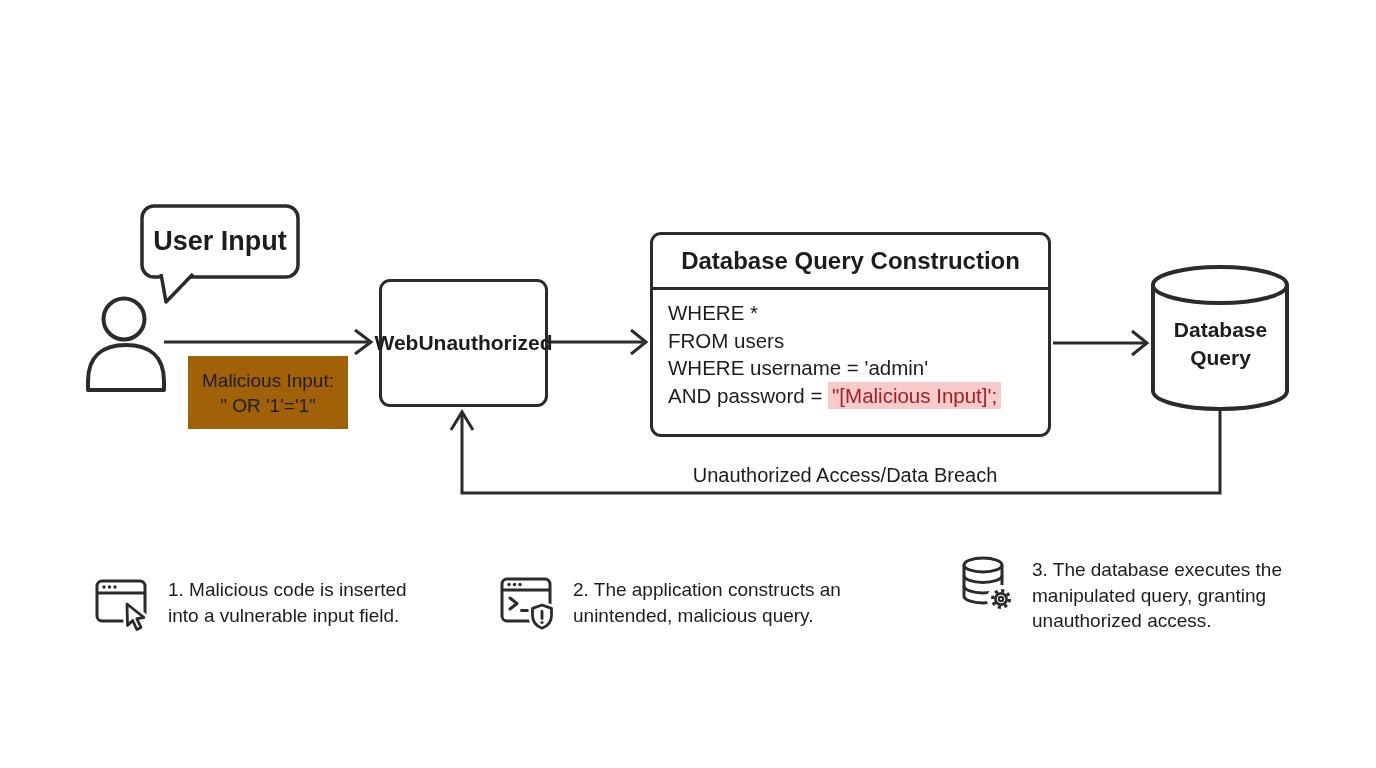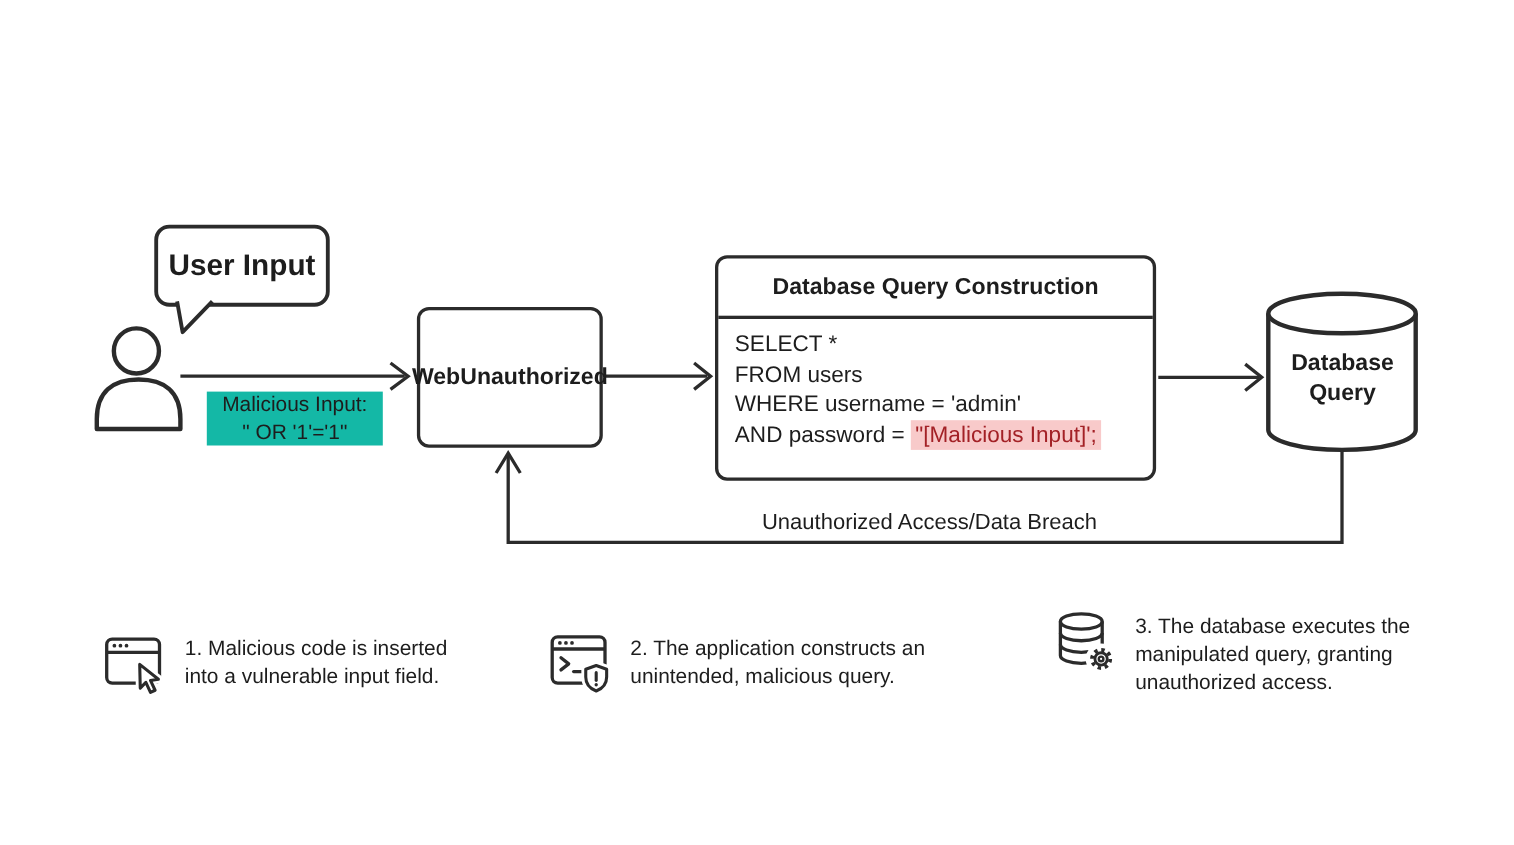--- a/index.html
+++ b/index.html
@@ -8,39 +8,39 @@
     font-family:"Liberation Sans", sans-serif;color:#1d1d1d;overflow:hidden;
   }
   .abs{position:absolute;}
   svg.canvas{position:absolute;left:0;top:0;pointer-events:none;}
   .bubble-label{
     left:142px;top:206px;width:156px;height:71px;
     display:flex;align-items:center;justify-content:center;
     font-weight:bold;font-size:27px;
   }
   .mal-box{
-    left:188px;top:356px;width:160px;height:49px;
-    background:#14b8a6;display:flex;flex-direction:column;
+    left:188px;top:356px;width:160px;height:73px;
+    background:#a16207;display:flex;flex-direction:column;
     align-items:center;justify-content:center;
     font-size:19px;line-height:25px;text-align:center;
   }
   .webapp-box{
     left:379px;top:279px;width:169px;height:128px;
     border:3px solid #2b2b2b;border-radius:11px;background:#fff;
     display:flex;flex-direction:row;align-items:center;justify-content:center;
     font-weight:bold;font-size:21px;line-height:28px;text-align:center;box-sizing:border-box;
   }
   .query-box{
     left:650px;top:232px;width:401px;height:205px;
     border:3px solid #2b2b2b;border-radius:11px;background:#fff;box-sizing:border-box;
   }
   .query-header{
     height:52px;border-bottom:3px solid #2b2b2b;
     display:flex;align-items:center;justify-content:center;
-    font-weight:bold;font-size:21px;text-align:right;
+    font-weight:bold;font-size:24px;text-align:right;
   }
   .query-body{
     padding:9px 0 0 15px;font-size:20.5px;line-height:27.5px;white-space:nowrap;
   }
   .sql-highlight{
     background:#f8caca;color:#a32126;padding:2px 4px;
   }
   .dbserver-label{
     left:1153px;top:316px;width:135px;text-align:center;
     font-weight:bold;font-size:21px;line-height:28px;
@@ -113,21 +113,21 @@
   </div>
 
   <div class="abs webapp-box">
     <span>Web</span>
     <span>Unauthorized</span>
   </div>
 
   <div class="abs query-box">
     <div class="query-header">Database Query Construction</div>
     <div class="query-body">
-      <div>SELECT *</div>
+      <div>WHERE *</div>
       <div>FROM users</div>
       <div>WHERE username = 'admin'</div>
       <div><span>AND password = </span><span class="sql-highlight">"[Malicious Input]';</span></div>
     </div>
   </div>
 
   <div class="abs dbserver-label">
     <div>Database</div>
     <div>Query</div>
   </div>

